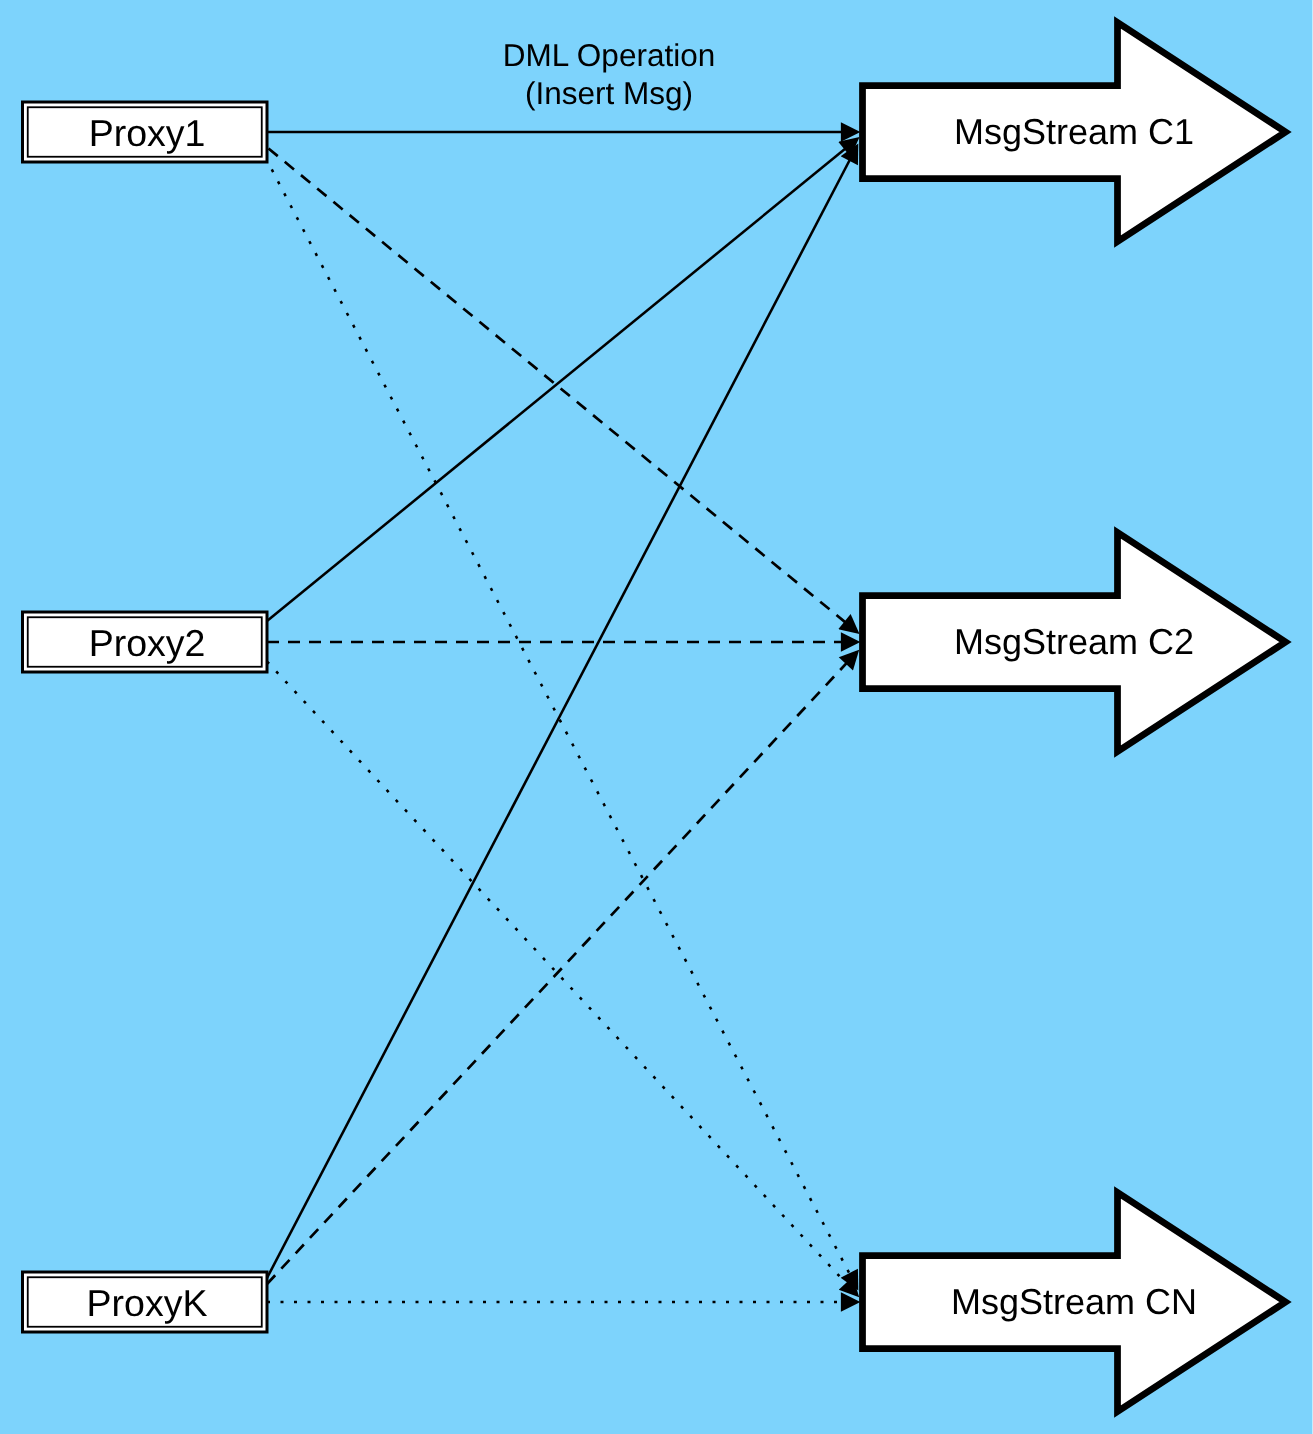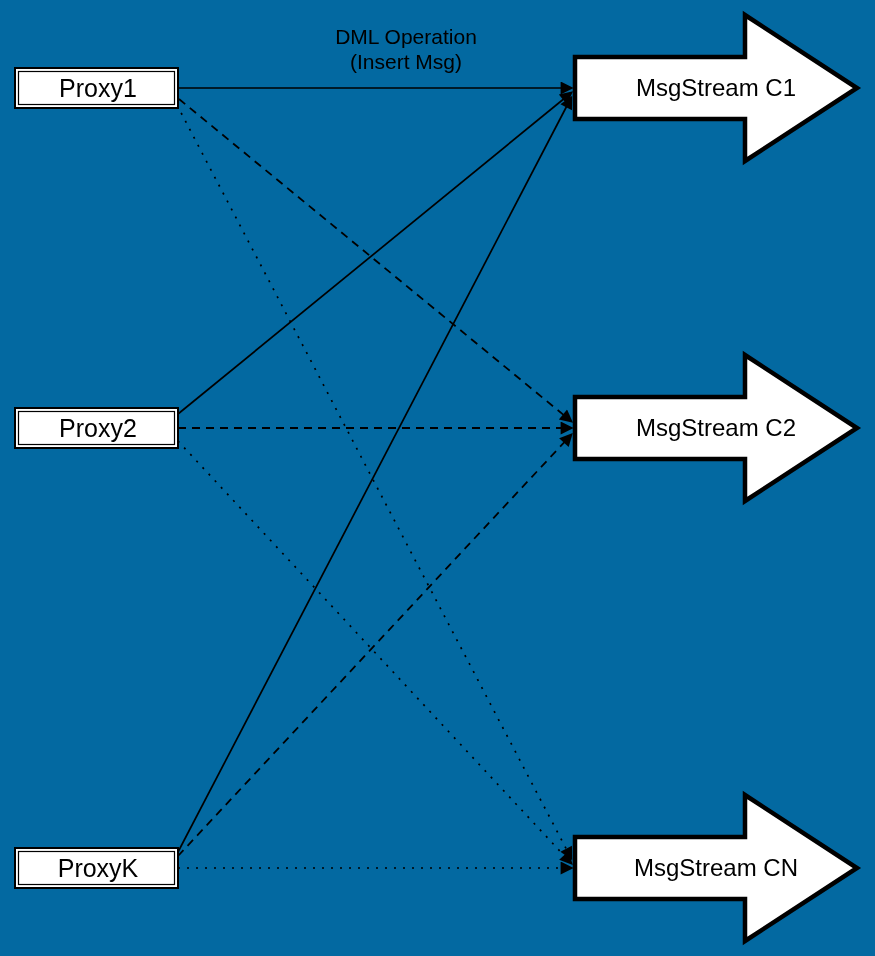--- a/index.html
+++ b/index.html
@@ -4,21 +4,21 @@
 <style>
   html, body {
     margin: 0;
     padding: 0;
     background: #ffffff;
   }
   .canvas {
     position: relative;
     width: 875px;
     height: 956px;
-    background: #0369a1;
+    background: #7dd3fc;
     overflow: hidden;
     font-family: "Liberation Sans", sans-serif;
   }
   svg { display: block; }
   .connector {
     stroke: #000000;
     fill: none;
   }
   .connector.solid  { stroke-width: 1.7; }
   .connector.dashed { stroke-width: 1.8; stroke-dasharray: 8 6; }

